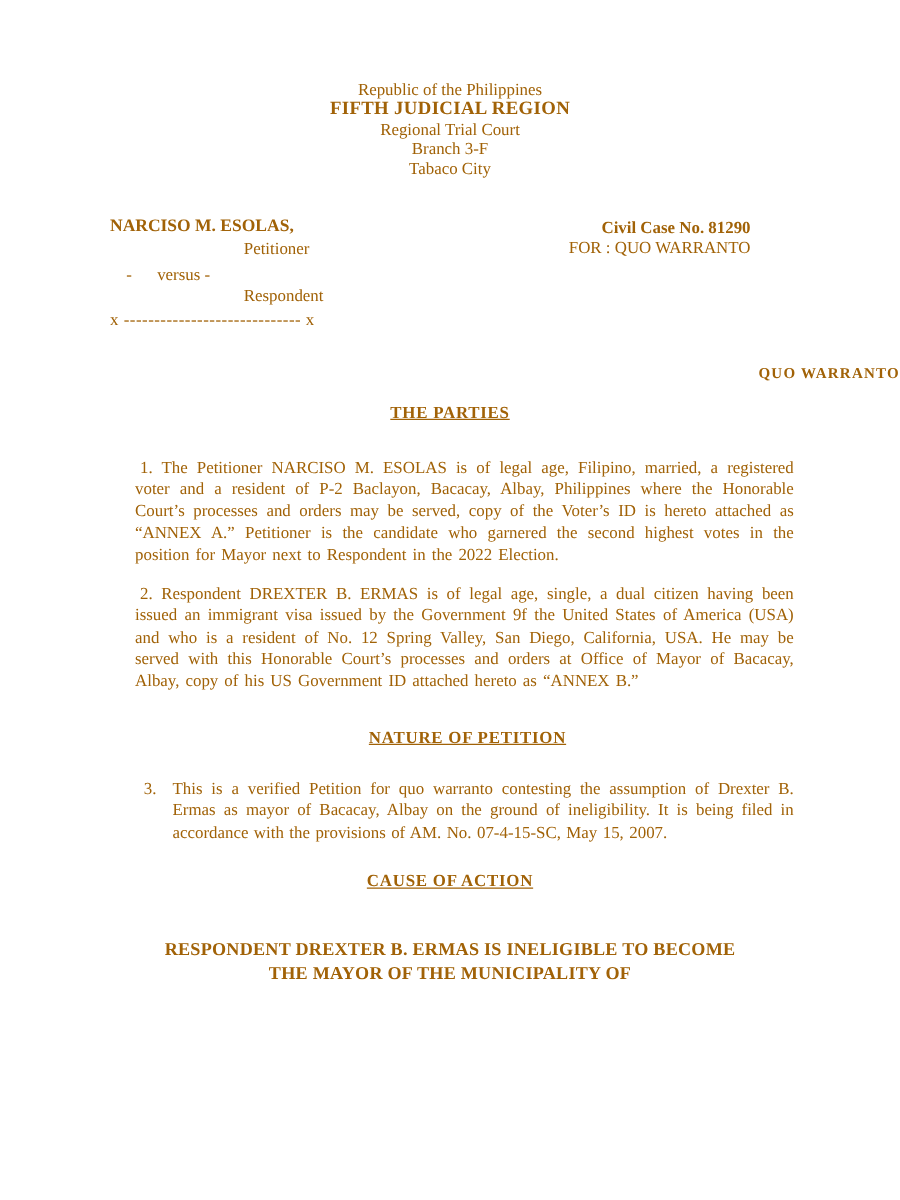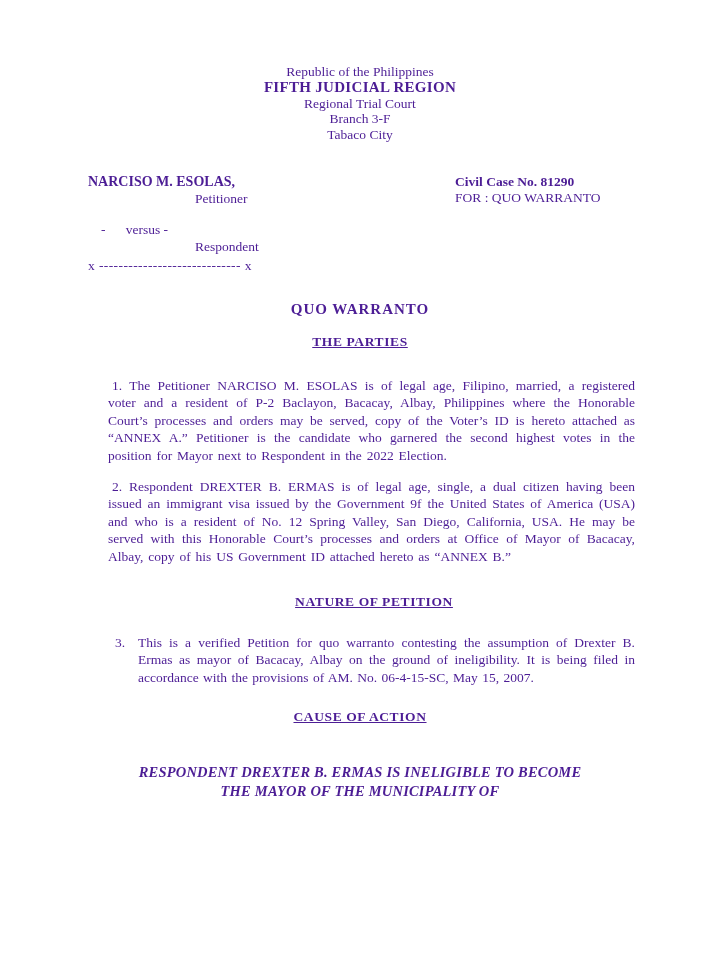--- a/index.html
+++ b/index.html
@@ -6,21 +6,21 @@
     margin: 0;
     padding: 0;
     background: #ffffff;
   }
   .page {
     position: relative;
     width: 720px;
     height: 960px;
     background: #ffffff;
     font-family: "Liberation Serif", serif;
-    color: #4c1d95;
+    color: #a16207;
     overflow: hidden;
     filter: blur(0.2px);
   }
   
   .court-header {
     padding-top: 64px;
     text-align: center;
     font-size: 13.5px;
     line-height: 15.8px;
   }
@@ -38,47 +38,48 @@
   }
   .party-name {
     font-weight: bold;
     font-size: 14px;
   }
   .party-role {
     padding-left: 107px;
     margin-top: 1px;
   }
   .versus {
-    margin-top: 15px;
+    margin-top: 5px;
     padding-left: 13px;
     white-space: pre;
   }
   .respondent-name {
     margin-top: 9px;
   }
   .x-line {
     margin-top: 3px;
     letter-spacing: 0.4px;
   }
   .case-info {
     position: absolute;
     top: 0;
     left: 367px;
+    text-align: right;
   }
   .case-number {
     font-weight: bold;
   }
   .case-for {
   }
   
   .doc-title {
     margin-top: 27px;
-    text-align: center;
+    text-align: right;
     font-weight: bold;
-    font-size: 15px;
+    font-size: 12px;
     letter-spacing: 1px;
   }
   .section-heading {
     text-align: center;
     font-weight: bold;
     text-decoration: underline;
     font-size: 13.5px;
     letter-spacing: 0.6px;
   }
   .heading-parties { margin-top: 16px; }
@@ -111,21 +112,20 @@
   }
   
   .cause-statement {
     width: 470px;
     margin: 38px auto 0 auto;
     text-align: center;
     font-weight: bold;
     font-size: 14.5px;
     line-height: 19px;
     letter-spacing: 0.2px;
-    font-style: italic;
   }
 </style>
 </head>
 <body>
 
 <div class="page">
 
   <div class="court-header">
     <div>Republic of the Philippines</div>
     <div class="region">FIFTH JUDICIAL REGION</div>
@@ -151,20 +151,20 @@
   <div class="section-heading heading-parties">THE PARTIES</div>
 
   <p class="para para-1">1. The Petitioner NARCISO M. ESOLAS is of legal age, Filipino, married, a registered voter and a resident of P-2 Baclayon, Bacacay, Albay, Philippines where the Honorable Court’s processes and orders may be served, copy of the Voter’s ID is hereto attached as “ANNEX A.” Petitioner is the candidate who garnered the second highest votes in the position for Mayor next to Respondent in the 2022 Election.</p>
 
   <p class="para para-2">2. Respondent DREXTER B. ERMAS is of legal age, single, a dual citizen having been issued an immigrant visa issued by the Government 9f the United States of America (USA) and who is a resident of No. 12 Spring Valley, San Diego, California, USA. He may be served with this Honorable Court’s processes and orders at Office of Mayor of Bacacay, Albay, copy of his US Government ID attached hereto as “ANNEX B.”</p>
 
   <div class="section-heading heading-nature">NATURE OF PETITION</div>
 
   <div class="numbered">
     <div class="num">3.</div>
-    <div class="num-text">This is a verified Petition for quo warranto contesting the assumption of Drexter B. Ermas as mayor of Bacacay, Albay on the ground of ineligibility. It is being filed in accordance with the provisions of AM. No. 06-4-15-SC, May 15, 2007.</div>
+    <div class="num-text">This is a verified Petition for quo warranto contesting the assumption of Drexter B. Ermas as mayor of Bacacay, Albay on the ground of ineligibility. It is being filed in accordance with the provisions of AM. No. 07-4-15-SC, May 15, 2007.</div>
   </div>
 
   <div class="section-heading heading-cause">CAUSE OF ACTION</div>
 
   <div class="cause-statement">RESPONDENT DREXTER B. ERMAS IS INELIGIBLE TO BECOME THE MAYOR OF THE MUNICIPALITY OF</div>
 
 </div>
 
 </body></html>

